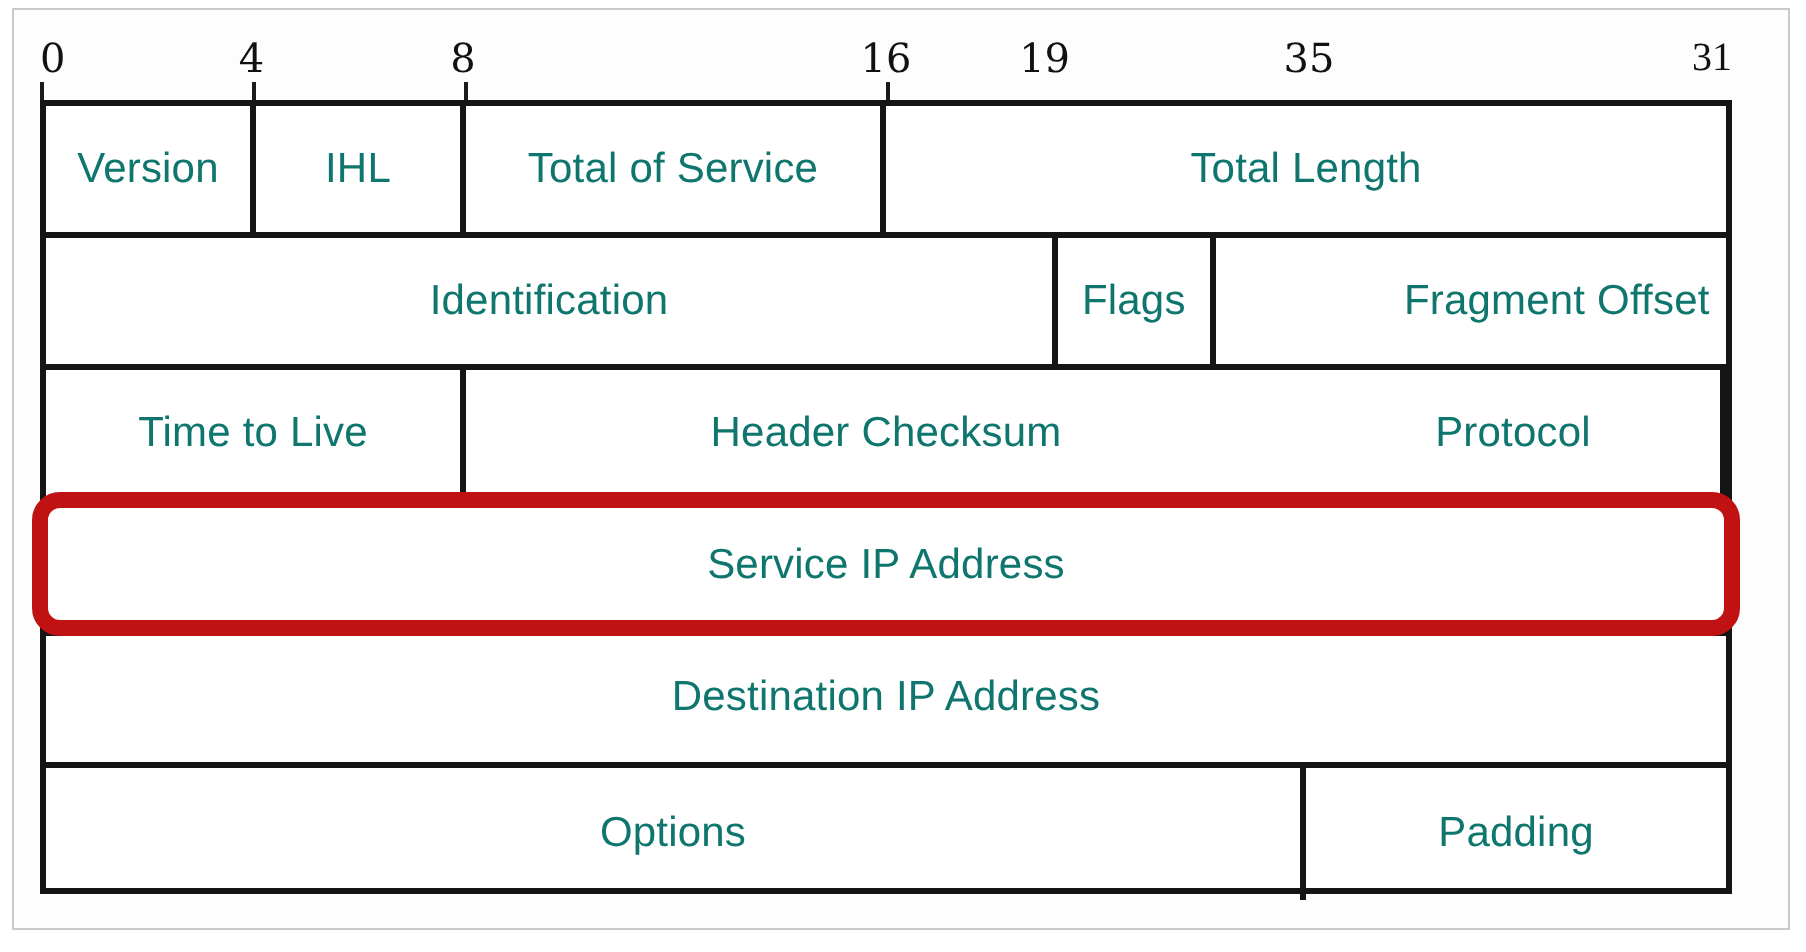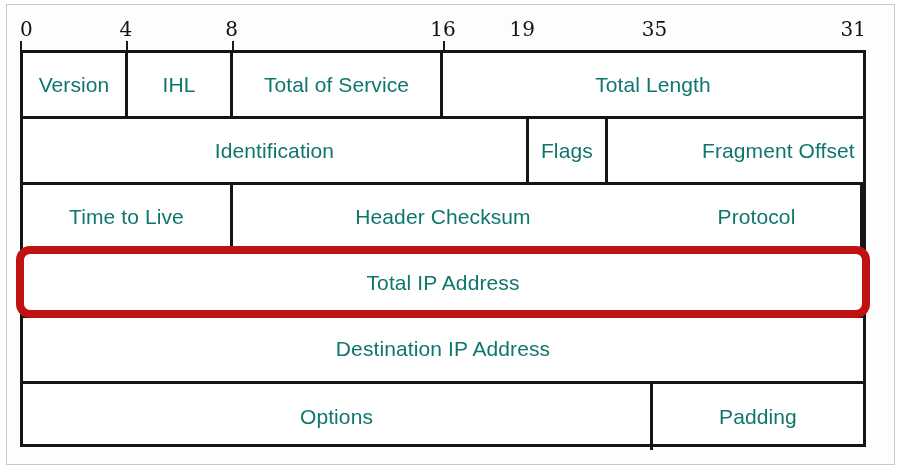--- a/index.html
+++ b/index.html
@@ -38,21 +38,21 @@
     position: absolute;
     top: 0;
     font-family: "DejaVu Serif", "Liberation Serif", serif;
     font-size: 20px;
     color: #111111;
     line-height: 22px;
     white-space: nowrap;
     transform: translateX(-50%);
   }
   .tick-label.first { transform: translateX(0%); }
-  .tick-label.last  { transform: translateX(-100%); }
+  .tick-label.last  { transform: translateX(-100%); font-family: Liberation Serif, serif; }
   .tick-mark {
     position: absolute;
     bottom: 0;
     width: 2px;
     height: 9px;
     background: #1a1a1a;
   }
   
   #ip-table {
     position: absolute;
@@ -132,21 +132,21 @@
         <div class="cell" style="width: 506px; flex: 0 0 auto;">Identification</div>
         <div class="cell" style="width: 78.75px; flex: 0 0 auto;">Flags</div>
         <div class="cell endcell" style="width: 341.25px; flex: 0 0 auto;">Fragment Offset</div>
       </div>
       <div class="row">
         <div class="cell" style="width: 210px; flex: 0 0 auto;">Time to Live</div>
         <div class="cell endcell" style="width: 420px; flex: 0 0 auto;">Header Checksum</div>
         <div class="cell" style="width: 210px; flex: 0 0 auto;">Protocol</div>
       </div>
       <div class="row">
-        <div class="cell endcell" style="width: 840px; flex: 0 0 auto;">Total IP Address</div>
+        <div class="cell endcell" style="width: 840px; flex: 0 0 auto;">Service IP Address</div>
       </div>
       <div class="row">
         <div class="cell endcell" style="width: 840px; flex: 0 0 auto;">Destination IP Address</div>
       </div>
       <div class="row last">
         <div class="cell" style="width: 630px; flex: 0 0 auto;">Options</div>
         <div class="cell endcell" style="width: 210px; flex: 0 0 auto;">Padding</div>
       </div>
     </div>
 

